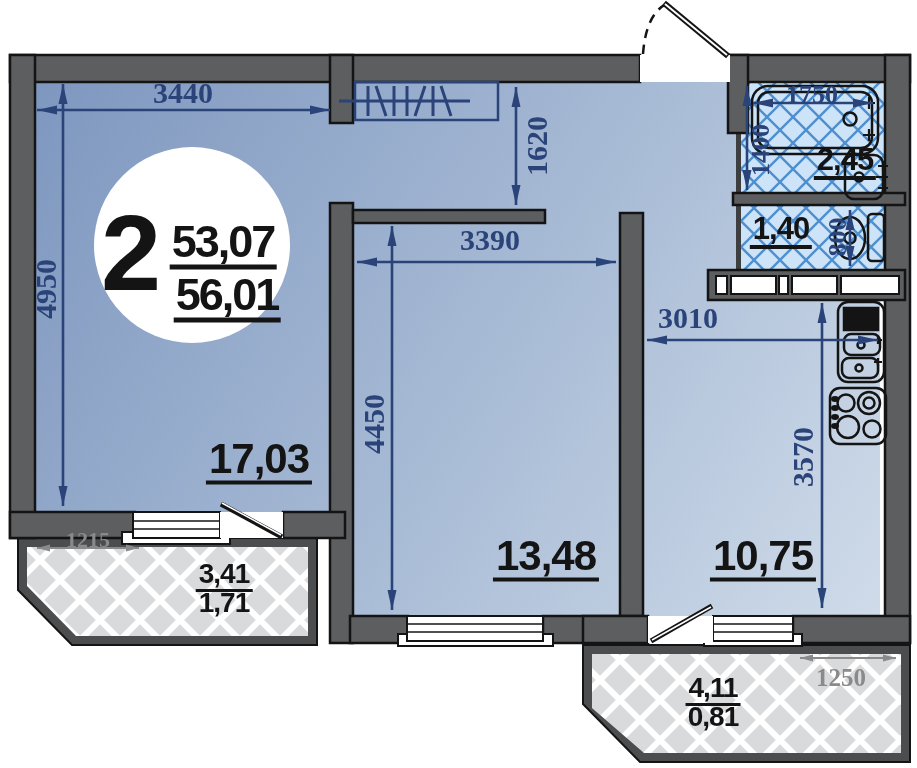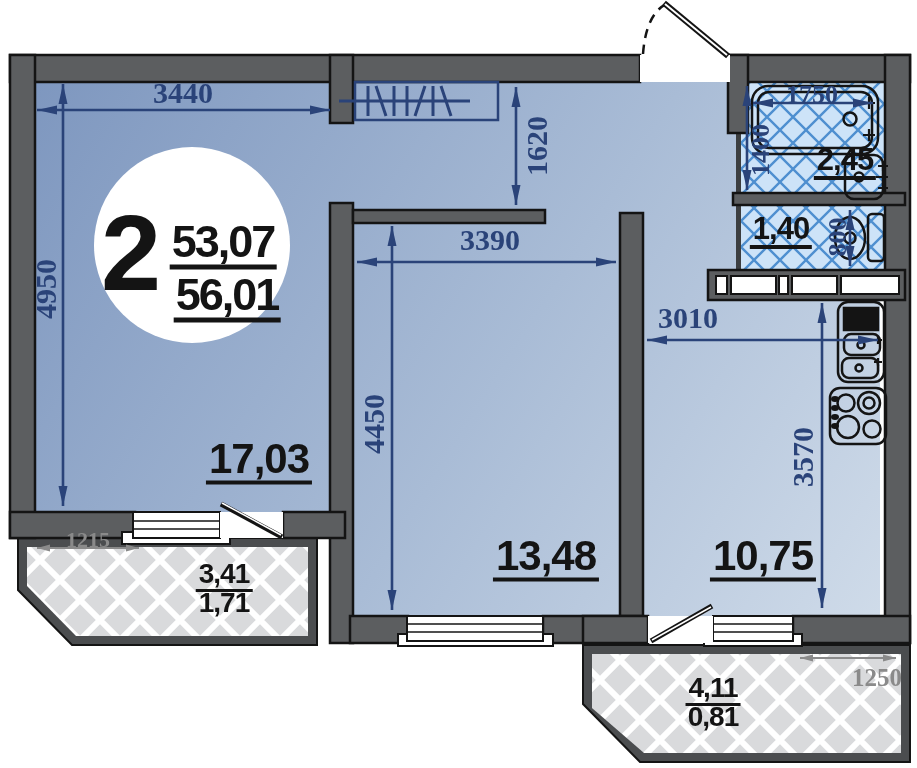--- a/index.html
+++ b/index.html
@@ -236,15 +236,15 @@
 <div class="abs rot dim" style="left:46px;top:289px;">4950</div>
 <div class="abs rot dim" style="left:537px;top:146px;">1620</div>
 <div class="abs dim" style="left:490px;top:240px;">3390</div>
 <div class="abs rot dim" style="left:374px;top:424px;">4450</div>
 <div class="abs dim" style="left:688px;top:318px;">3010</div>
 <div class="abs rot dim" style="left:803px;top:457px;">3570</div>
 <div class="abs dim d26" style="left:812px;top:95px;">1750</div>
 <div class="abs rot dim d26" style="left:761px;top:150px;">1400</div>
 <div class="abs rot dim d26" style="left:838px;top:237px;">800</div>
 <div class="abs gdim" style="left:88px;top:540px;">1215</div>
-<div class="abs gdim g25" style="left:841px;top:677px;margin-left:36px;">1250</div>
+<div class="abs gdim g25" style="left:841px;top:677px;">1250</div>
 
 </div>
 
 </body></html>

